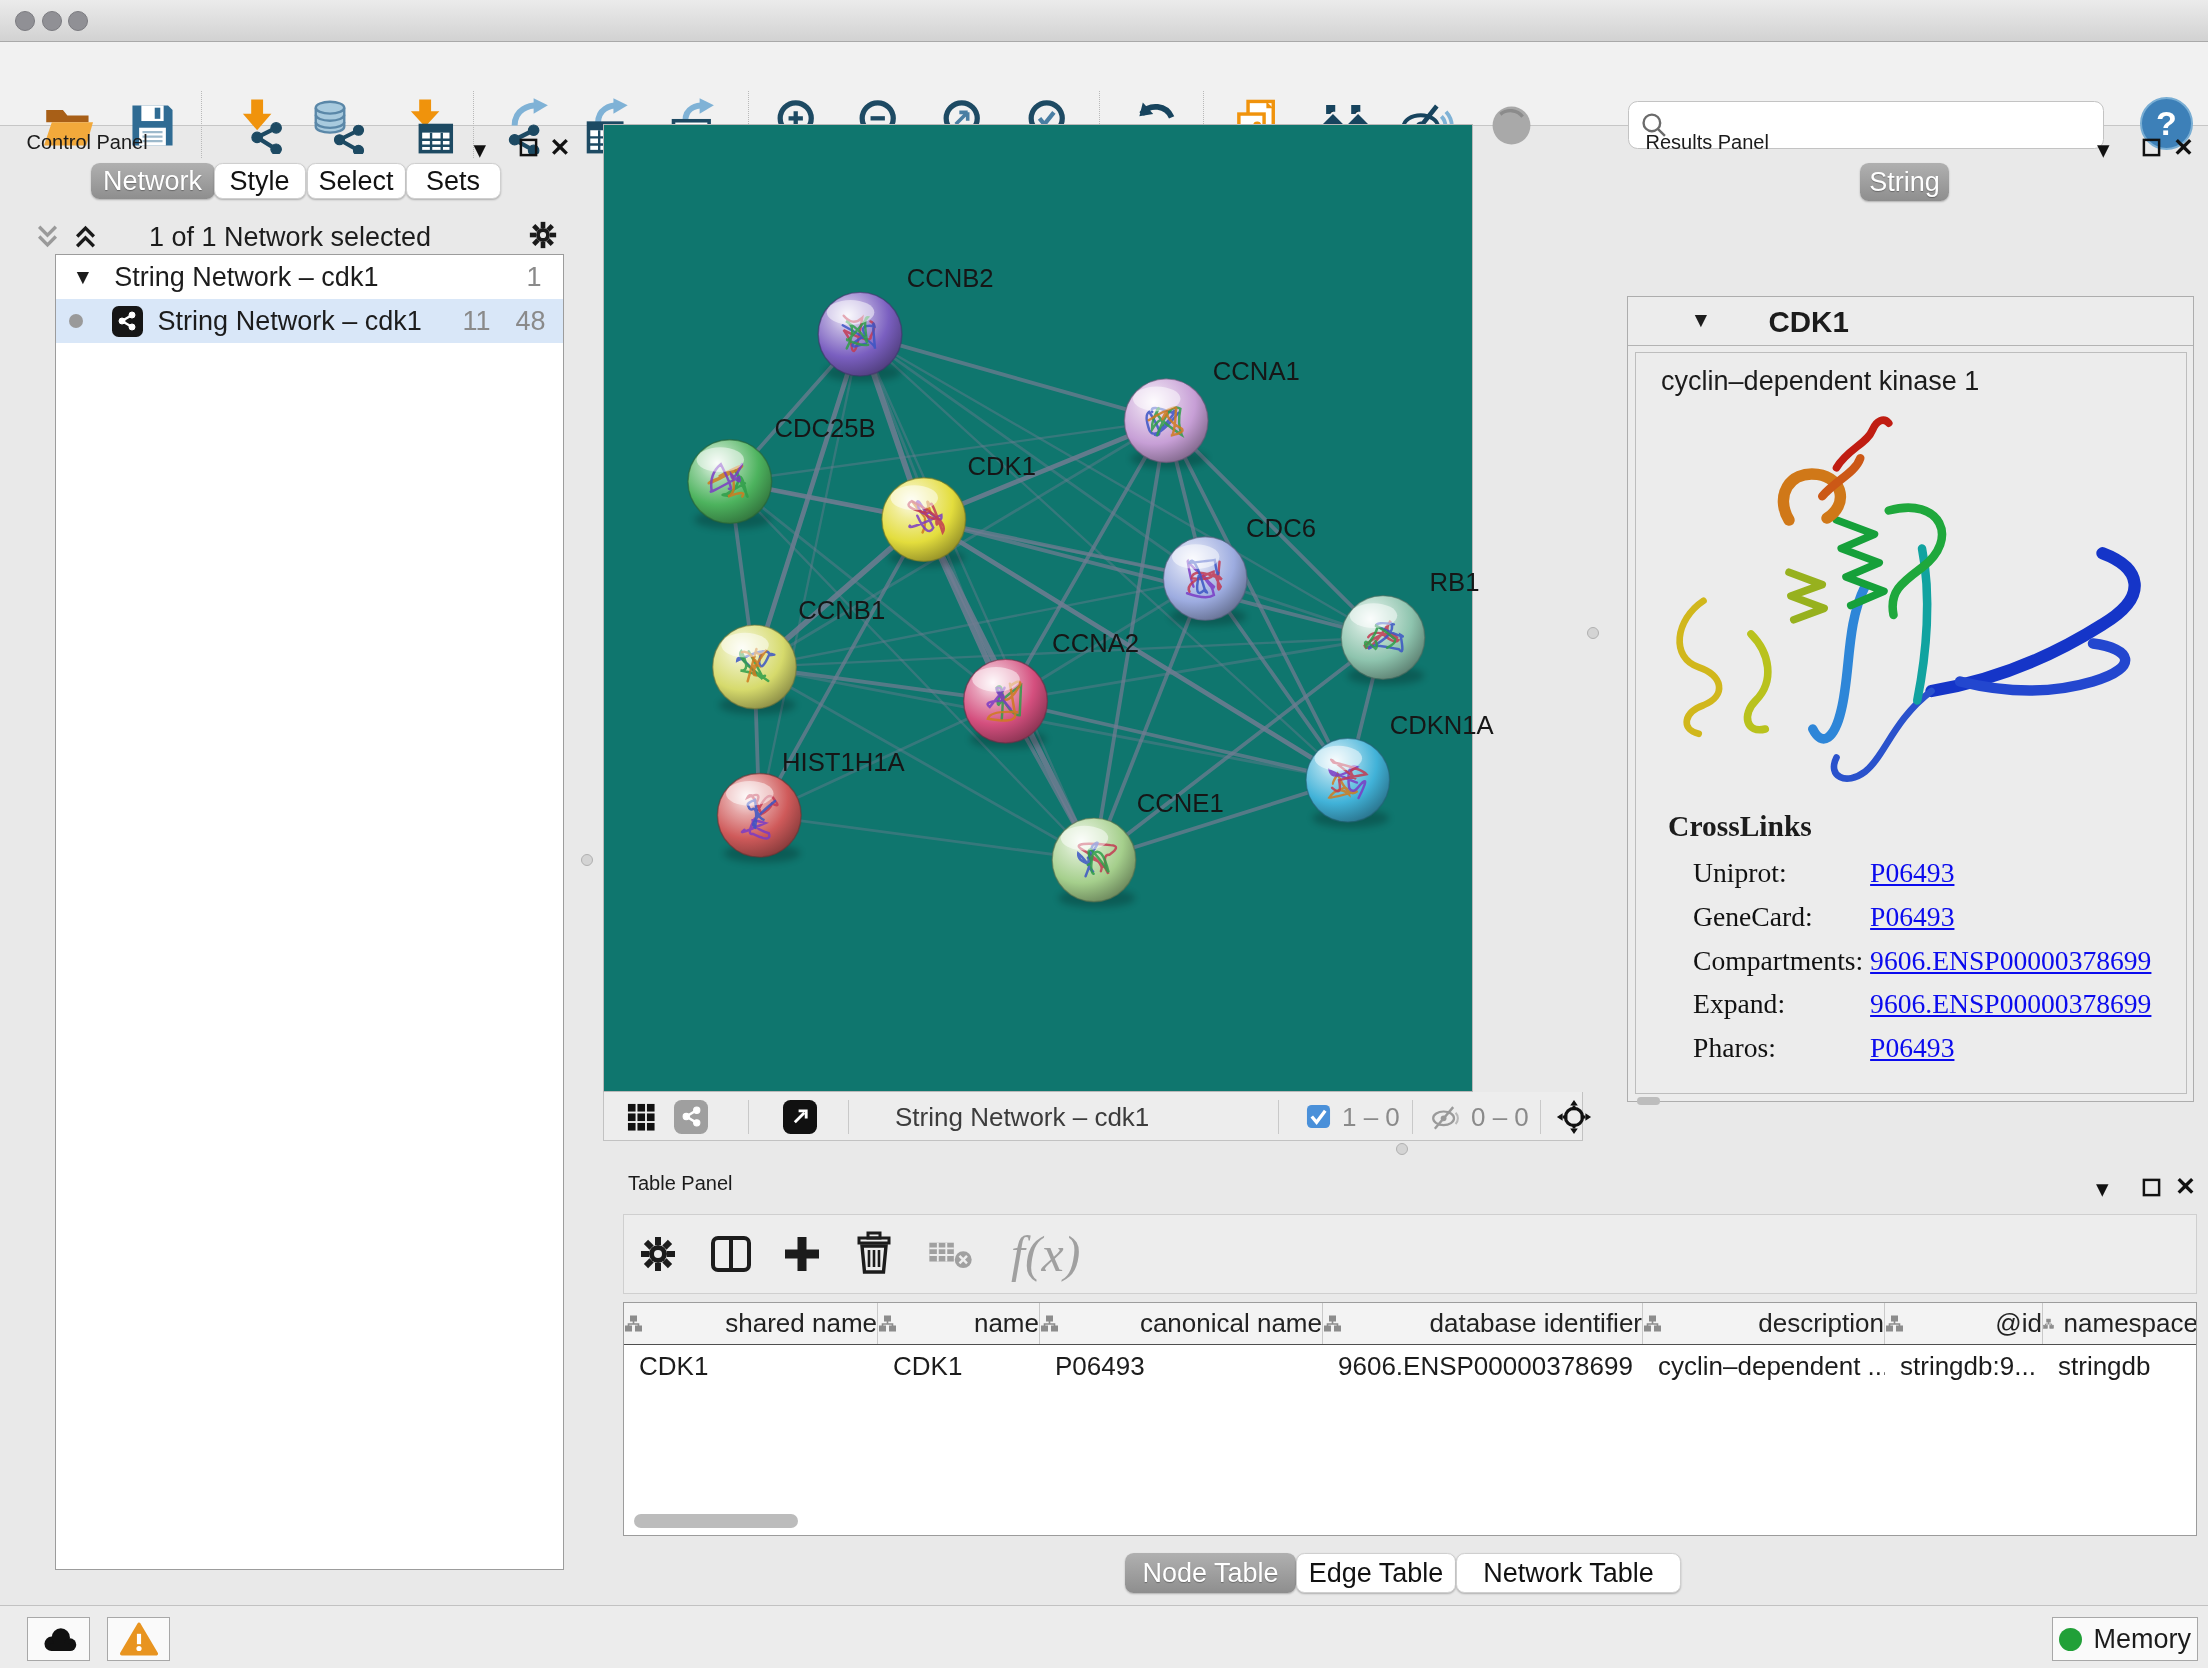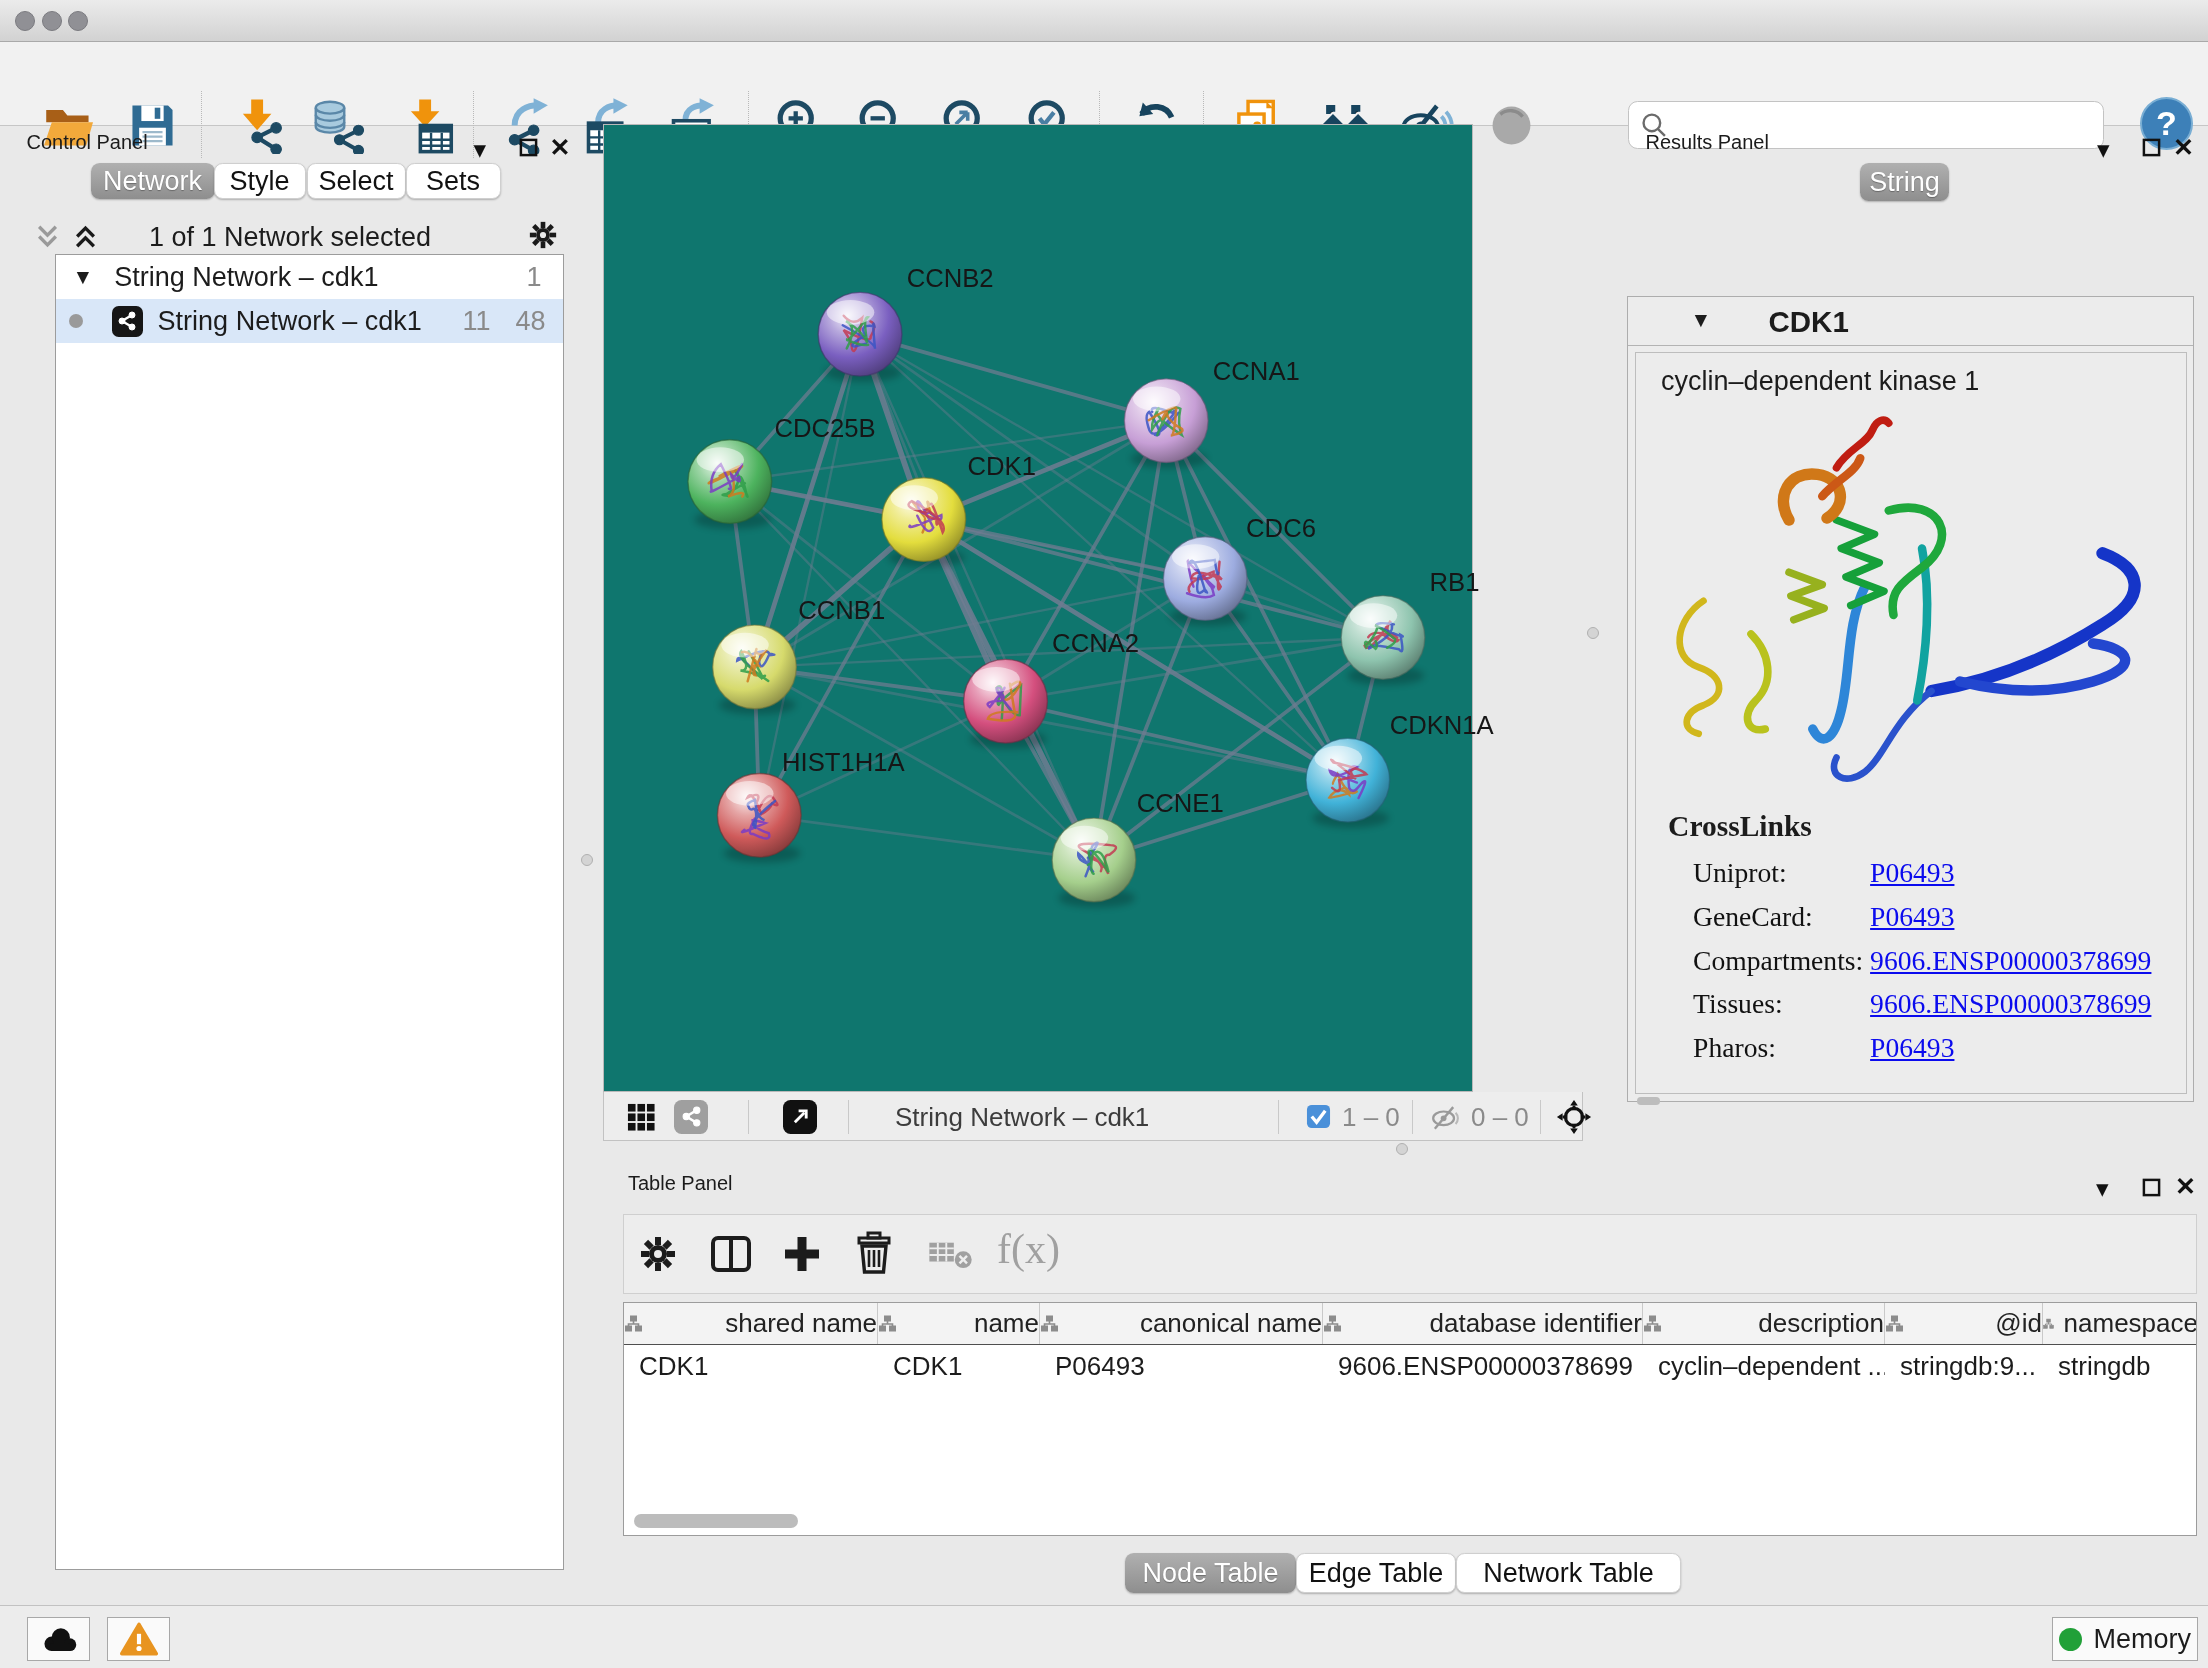--- a/index.html
+++ b/index.html
@@ -633,21 +633,21 @@
       </svg>
 
       <div class="abs serif" style="left:32px;top:457px;font-size:29.5px;font-weight:bold">CrossLinks</div>
       <div id="crosslinks">
           <span class="xl-label serif" style="left:57px;top:504px">Uniprot:</span>
           <span class="xl-link serif" style="left:234px;top:504px">P06493</span>
           <span class="xl-label serif" style="left:57px;top:548px">GeneCard:</span>
           <span class="xl-link serif" style="left:234px;top:548px">P06493</span>
           <span class="xl-label serif" style="left:57px;top:592px">Compartments:</span>
           <span class="xl-link serif" style="left:234px;top:592px">9606.ENSP00000378699</span>
-          <span class="xl-label serif" style="left:57px;top:635px">Tissues:</span>
+          <span class="xl-label serif" style="left:57px;top:635px">Expand:</span>
           <span class="xl-link serif" style="left:234px;top:635px">9606.ENSP00000378699</span>
           <span class="xl-label serif" style="left:57px;top:679px">Pharos:</span>
           <span class="xl-link serif" style="left:234px;top:679px">P06493</span>
         </div>
     </div>
     <div class="abs" style="left:9.5px;top:800px;width:23px;height:7.6px;border-radius:3.8px;background:#bdbdbd"></div>
   </div>
 </div>
 
 <div class="abs tp">
@@ -685,21 +685,21 @@
         <rect x="7" y="8" width="30" height="5" fill="none" stroke="#1c1c1c" stroke-width="3"></rect>
         <path d="M10,16 h24 l-2.5,26 h-19 z" fill="none" stroke="#1c1c1c" stroke-width="3.4"></path>
         <path d="M17,20 v17 M22,20 v17 M27,20 v17" stroke="#1c1c1c" stroke-width="2.6"></path>
       </svg>
     <svg class="abs" style="left:304px;top:23px" width="46" height="32" viewBox="0 0 48 34">
         <rect x="1" y="5" width="26" height="20" fill="#a0a0a0"></rect>
         <path d="M1,11 h26 M1,18 h26 M10,5 v20 M19,5 v20" stroke="#ededed" stroke-width="2"></path>
         <circle cx="37" cy="23" r="9" fill="#a0a0a0"></circle>
         <path d="M33,19 l8,8 M41,19 l-8,8" stroke="#ededed" stroke-width="2.6"></path>
       </svg>
-    <span class="abs serif" style="left:373px;top:9.5px;font-size:42px;color:#a0a0a0">f(x)</span>
+    <span class="abs serif" style="left:387px;top:9.5px;font-size:50px;font-style:italic;color:#a0a0a0">f(x)</span>
   </div>
 
   <div class="tp-table">
     <div class="thead" id="table-head">
         <div class="th" style="width:254px">
           <svg width="19" height="18" viewBox="0 0 18 18">
             <use href="#sym-tree"></use>
           </svg>
           <span>shared name</span>
         </div>

